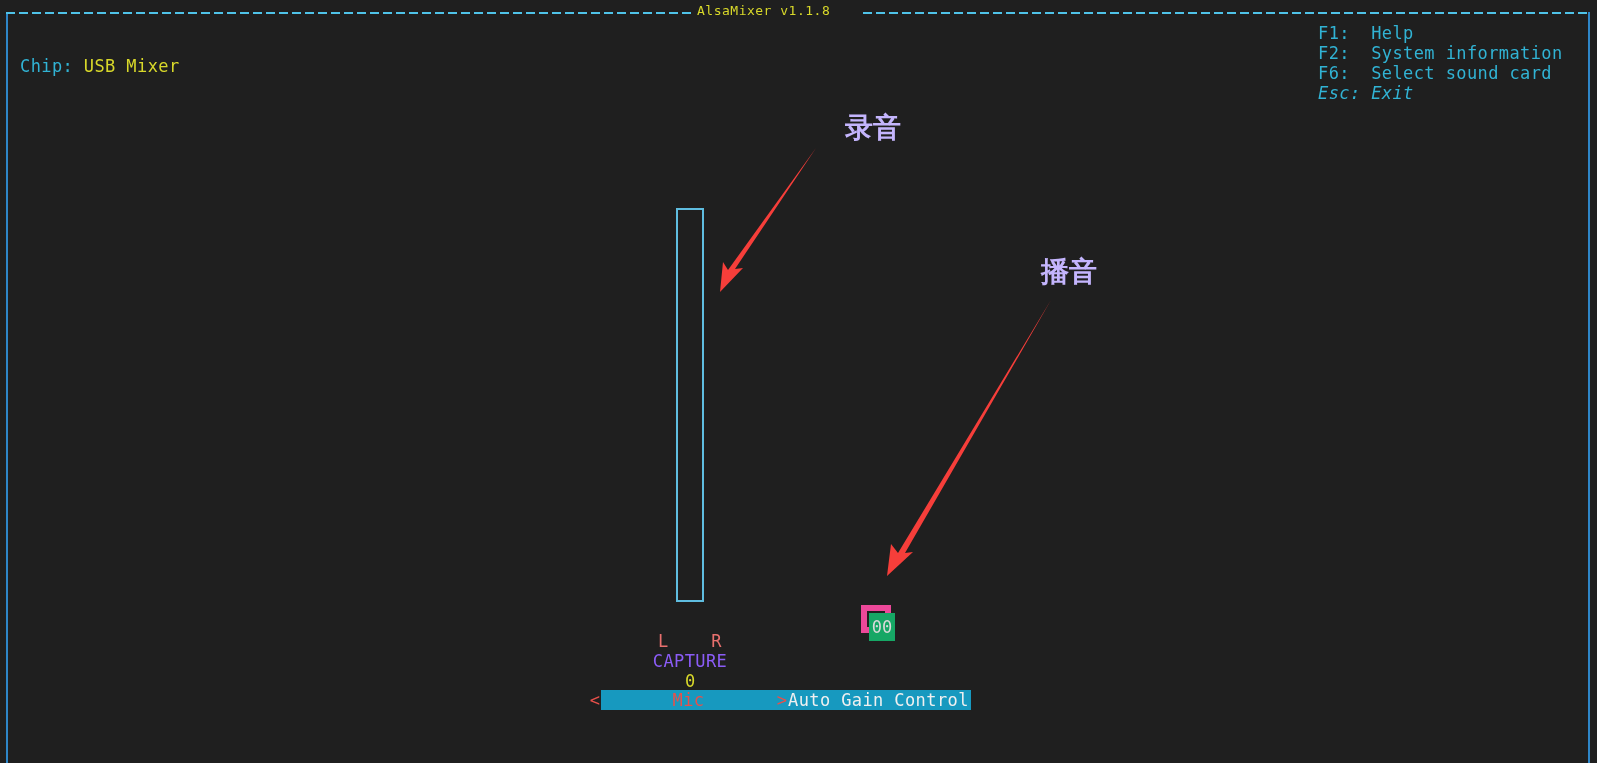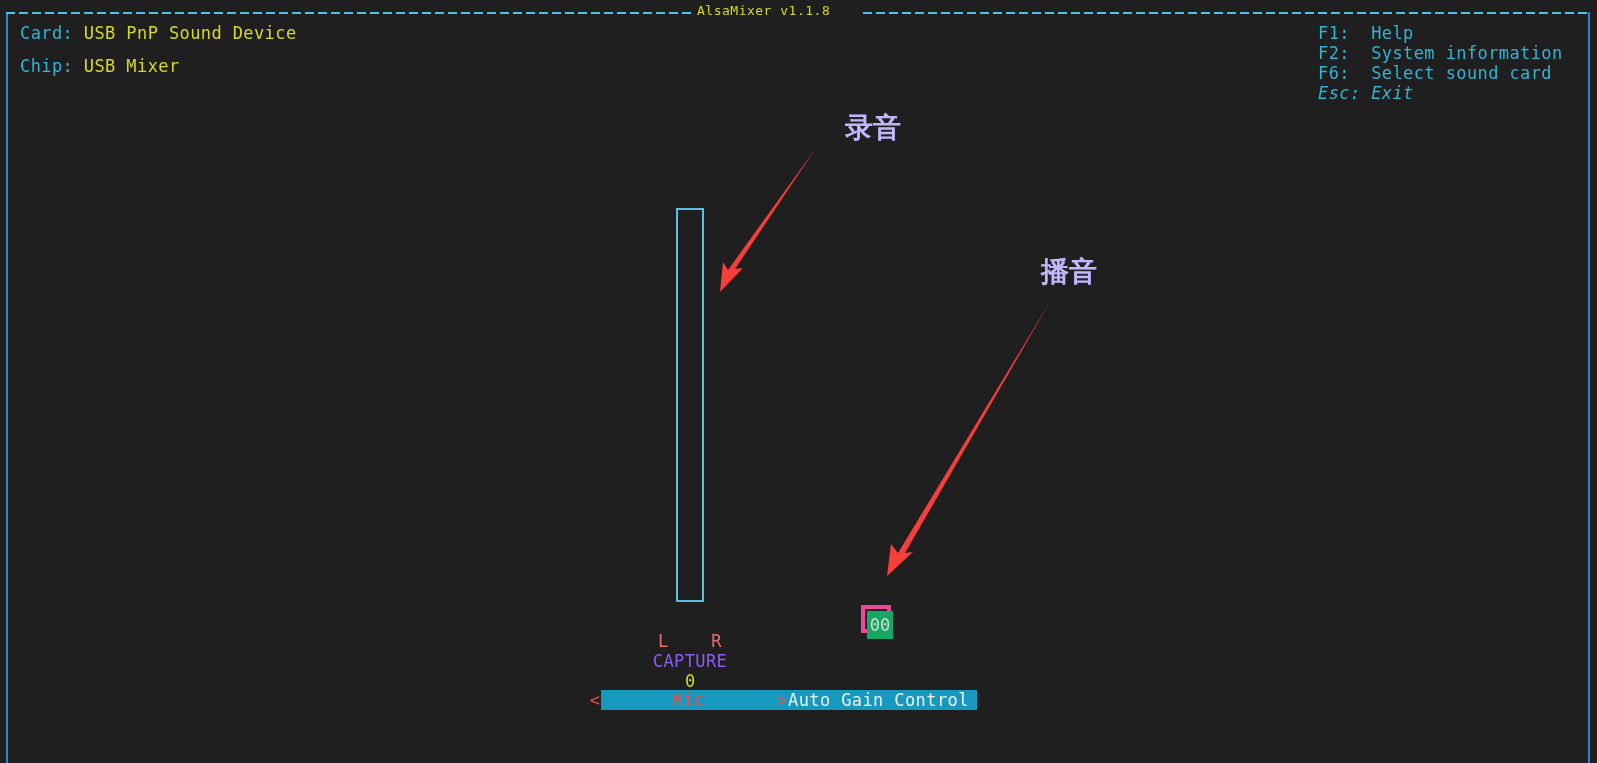--- a/index.html
+++ b/index.html
@@ -86,21 +86,21 @@
     box-sizing: border-box;
   }
 
   
   .play-box {
     position: absolute;
     left: 861px;
     top: 605px;
     width: 30px;
     height: 28px;
-    border: 4px solid #ec4899;
+    border: 6px solid #ec4899;
     background: #1f1f1f;
     box-sizing: border-box;
   }
   .play-fill {
     position: absolute;
     left: 2px;
     top: 2px;
     width: 26px;
     height: 28px;
     background: #16a765;
@@ -168,21 +168,21 @@
     width: 175px;
     text-align: center;
     height: 20px;
     line-height: 20px;
   }
   .sel-item-2 {
     background: #1799bf;
     color: #f0f0f0;
     height: 20px;
     line-height: 20px;
-    padding-right: 8px;
+    padding-right: 2px;
   }
   .arrow-mark.on-strip {
     background: #1799bf;
     height: 20px;
     line-height: 20px;
   }
 
   
   .anno {
     position: absolute;
@@ -201,21 +201,20 @@
 <body>
 
 <div id="screen">
 
   <div class="frame-left"></div>
   <div class="frame-right"></div>
   <div class="frame-top left-seg"></div>
   <div class="frame-top right-seg"></div>
   <div class="title">AlsaMixer v1.1.8</div>
 
-  <div class="hdr r0"><span class="c-cyan">Card:</span><span class="c-yellow"> </span><span class="c-yellow">USB PnP Sound Device</span></div>
 
   <div class="hdr r1"><span class="c-cyan">Chip:</span><span class="c-yellow"> </span><span class="c-yellow">USB Mixer</span></div>
 
 
 
   <div class="keys k0"><span>F1:</span><span>  </span><span>Help</span></div>
   <div class="keys k1"><span>F2:</span><span>  </span><span>System information</span></div>
   <div class="keys k2"><span>F6:</span><span>  </span><span>Select sound card</span></div>
   <div class="keys k3"><span>Esc:</span><span> </span><span>Exit</span></div>
 

